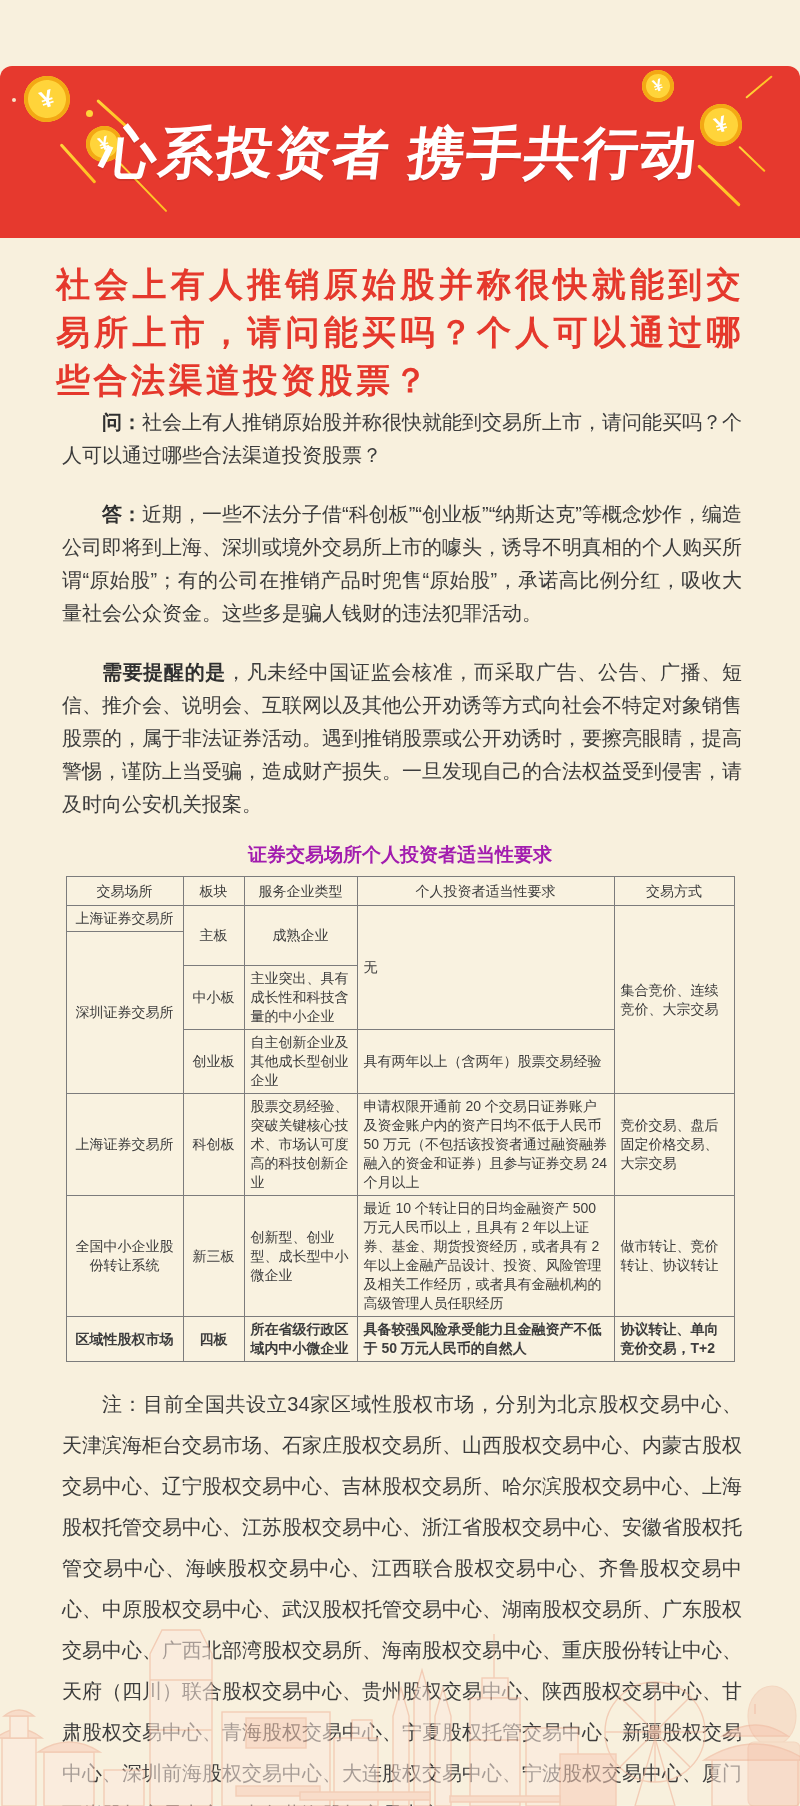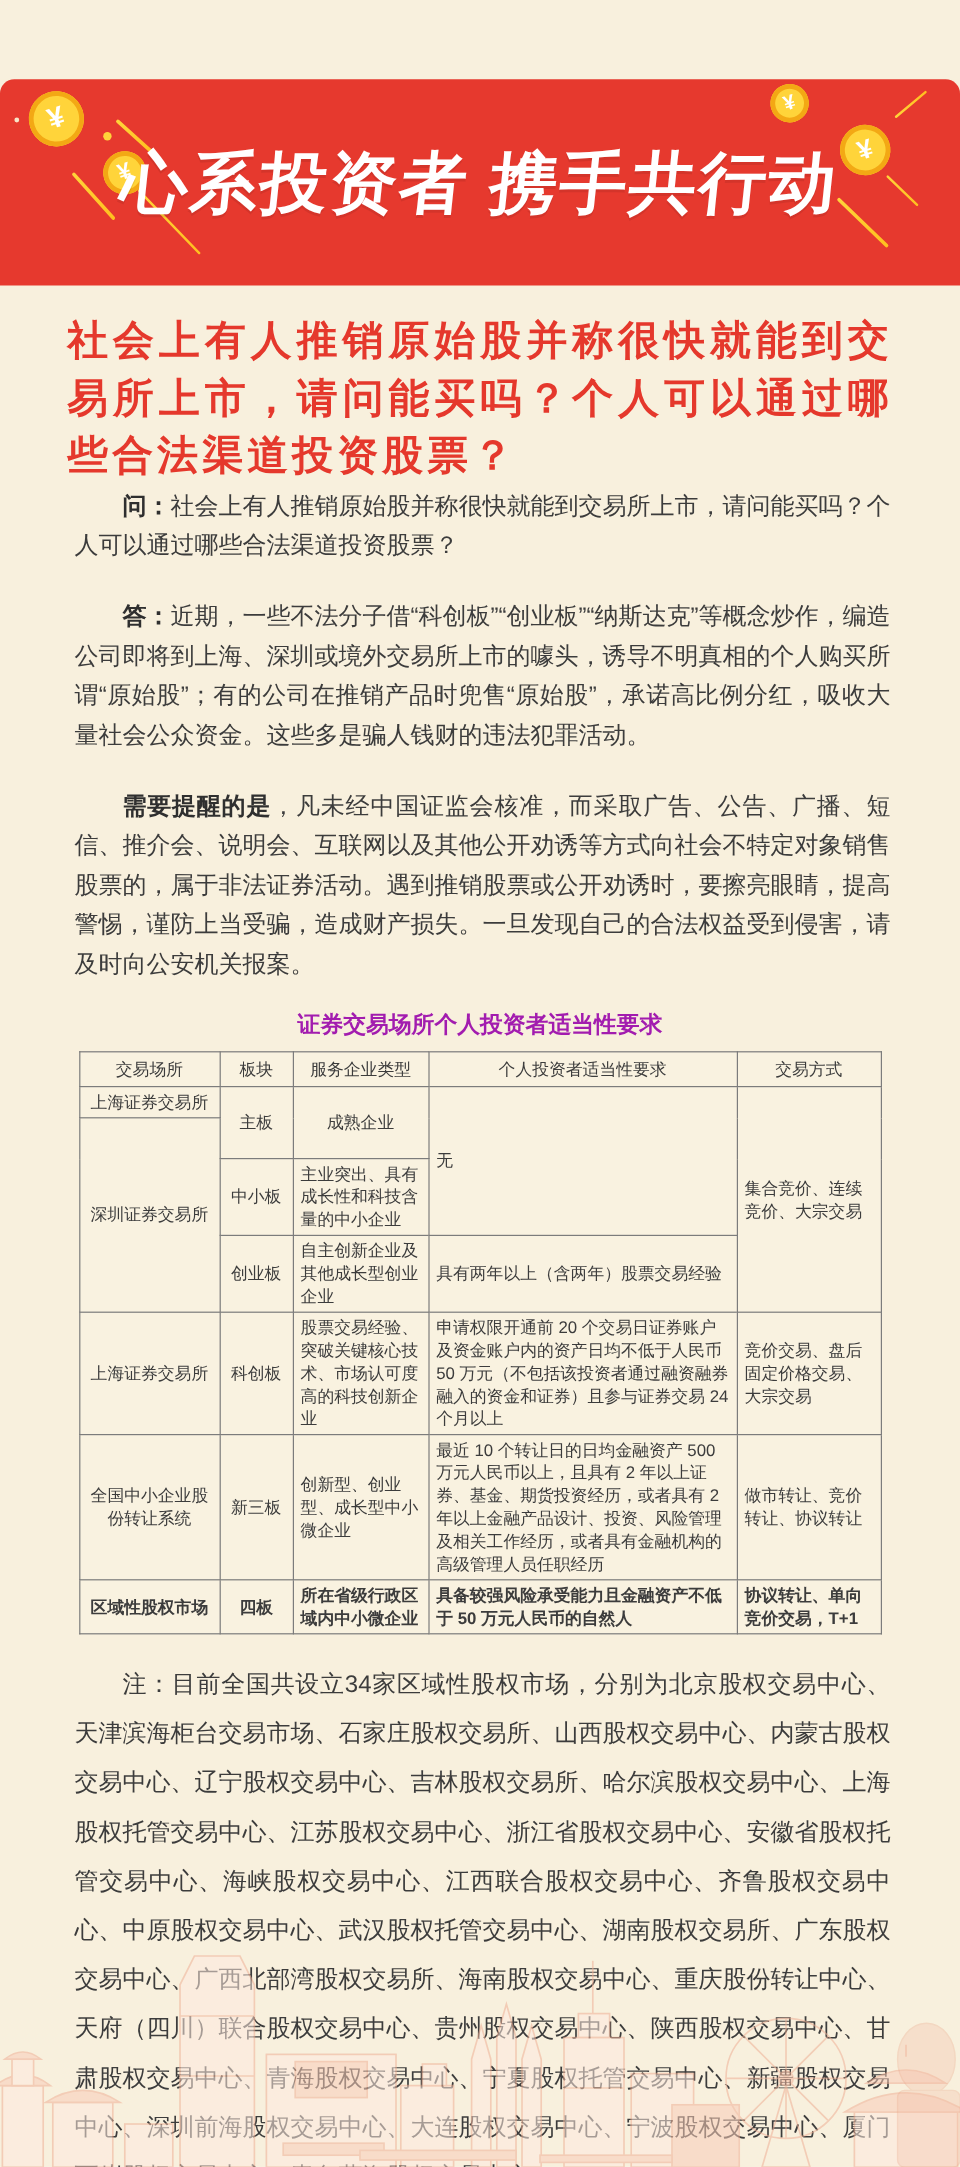--- a/index.html
+++ b/index.html
@@ -171,21 +171,21 @@
       <td class="c">新三板</td>
       <td class="l">创新型、创业型、成长型中小微企业</td>
       <td class="l">最近 10 个转让日的日均金融资产 500 万元人民币以上，且具有 2 年以上证券、基金、期货投资经历，或者具有 2 年以上金融产品设计、投资、风险管理及相关工作经历，或者具有金融机构的高级管理人员任职经历</td>
       <td class="l">做市转让、竞价转让、协议转让</td>
     </tr>
     <tr class="h-g">
       <td class="c">区域性股权市场</td>
       <td class="c">四板</td>
       <td class="l">所在省级行政区域内中小微企业</td>
       <td class="l">具备较强风险承受能力且金融资产不低于 50 万元人民币的自然人</td>
-      <td class="l">协议转让、单向竞价交易，T+1</td>
+      <td class="l">协议转让、单向竞价交易，T+2</td>
     </tr>
   </tbody>
 </table>
 
 <p class="note">注：目前全国共设立34家区域性股权市场，分别为北京股权交易中心、天津滨海柜台交易市场、石家庄股权交易所、山西股权交易中心、内蒙古股权交易中心、辽宁股权交易中心、吉林股权交易所、哈尔滨股权交易中心、上海股权托管交易中心、江苏股权交易中心、浙江省股权交易中心、安徽省股权托管交易中心、海峡股权交易中心、江西联合股权交易中心、齐鲁股权交易中心、中原股权交易中心、武汉股权托管交易中心、湖南股权交易所、广东股权交易中心、广西北部湾股权交易所、海南股权交易中心、重庆股份转让中心、天府（四川）联合股权交易中心、贵州股权交易中心、陕西股权交易中心、甘肃股权交易中心、青海股权交易中心、宁夏股权托管交易中心、新疆股权交易中心、深圳前海股权交易中心、大连股权交易中心、宁波股权交易中心、厦门两岸股权交易中心、青岛蓝海股权交易中心。</p>
 
 <div class="signature">
   <div>福建省证券期货业协会</div>
 
 </div>

